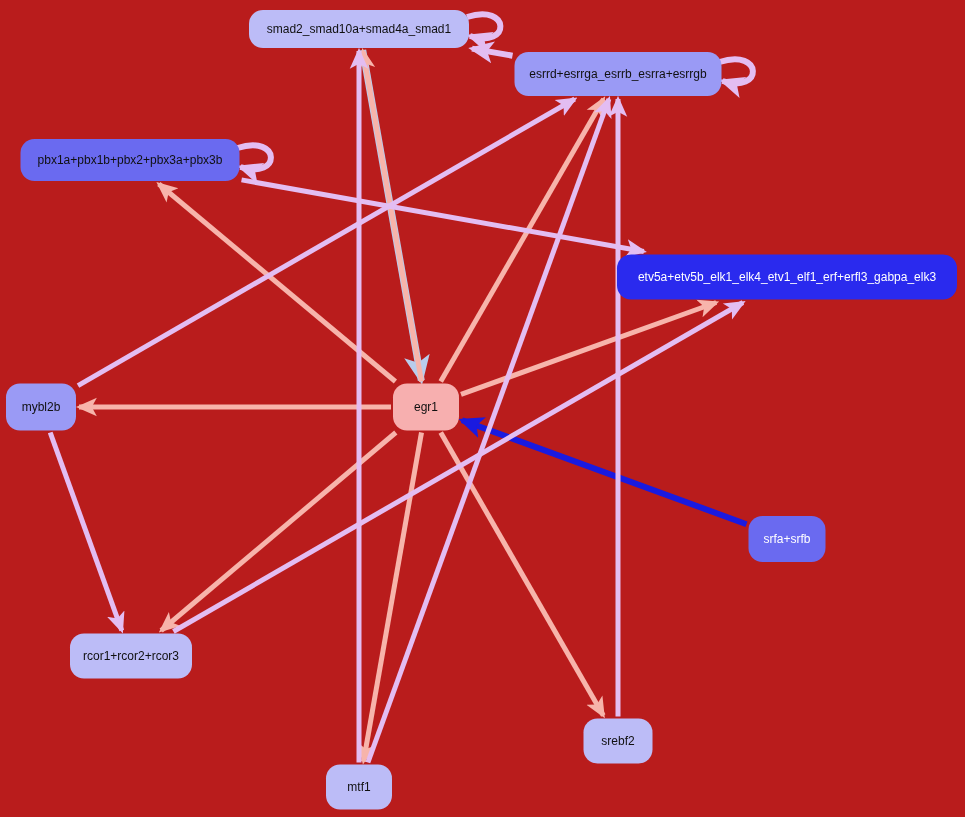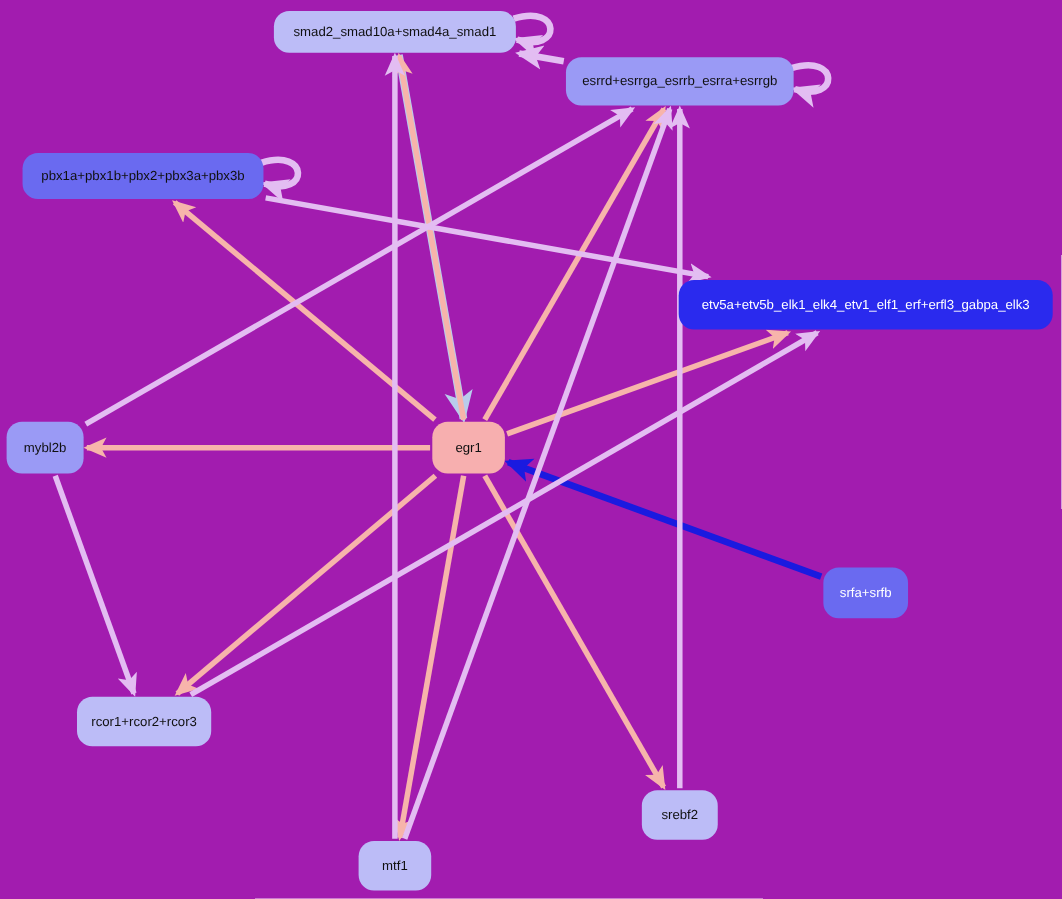--- a/index.html
+++ b/index.html
@@ -7,21 +7,21 @@
     padding: 0;
     background: #ffffff;
   }
   body {
     font-family: "Liberation Sans", sans-serif;
   }
   #canvas-wrap {
     position: relative;
     width: 965px;
     height: 817px;
-    background: #a21caf;
+    background: #b91c1c;
     overflow: hidden;
   }
   svg#graph {
     display: block;
     width: 965px;
     height: 817px;
   }
   .node-rect {
     stroke: none;
   }

